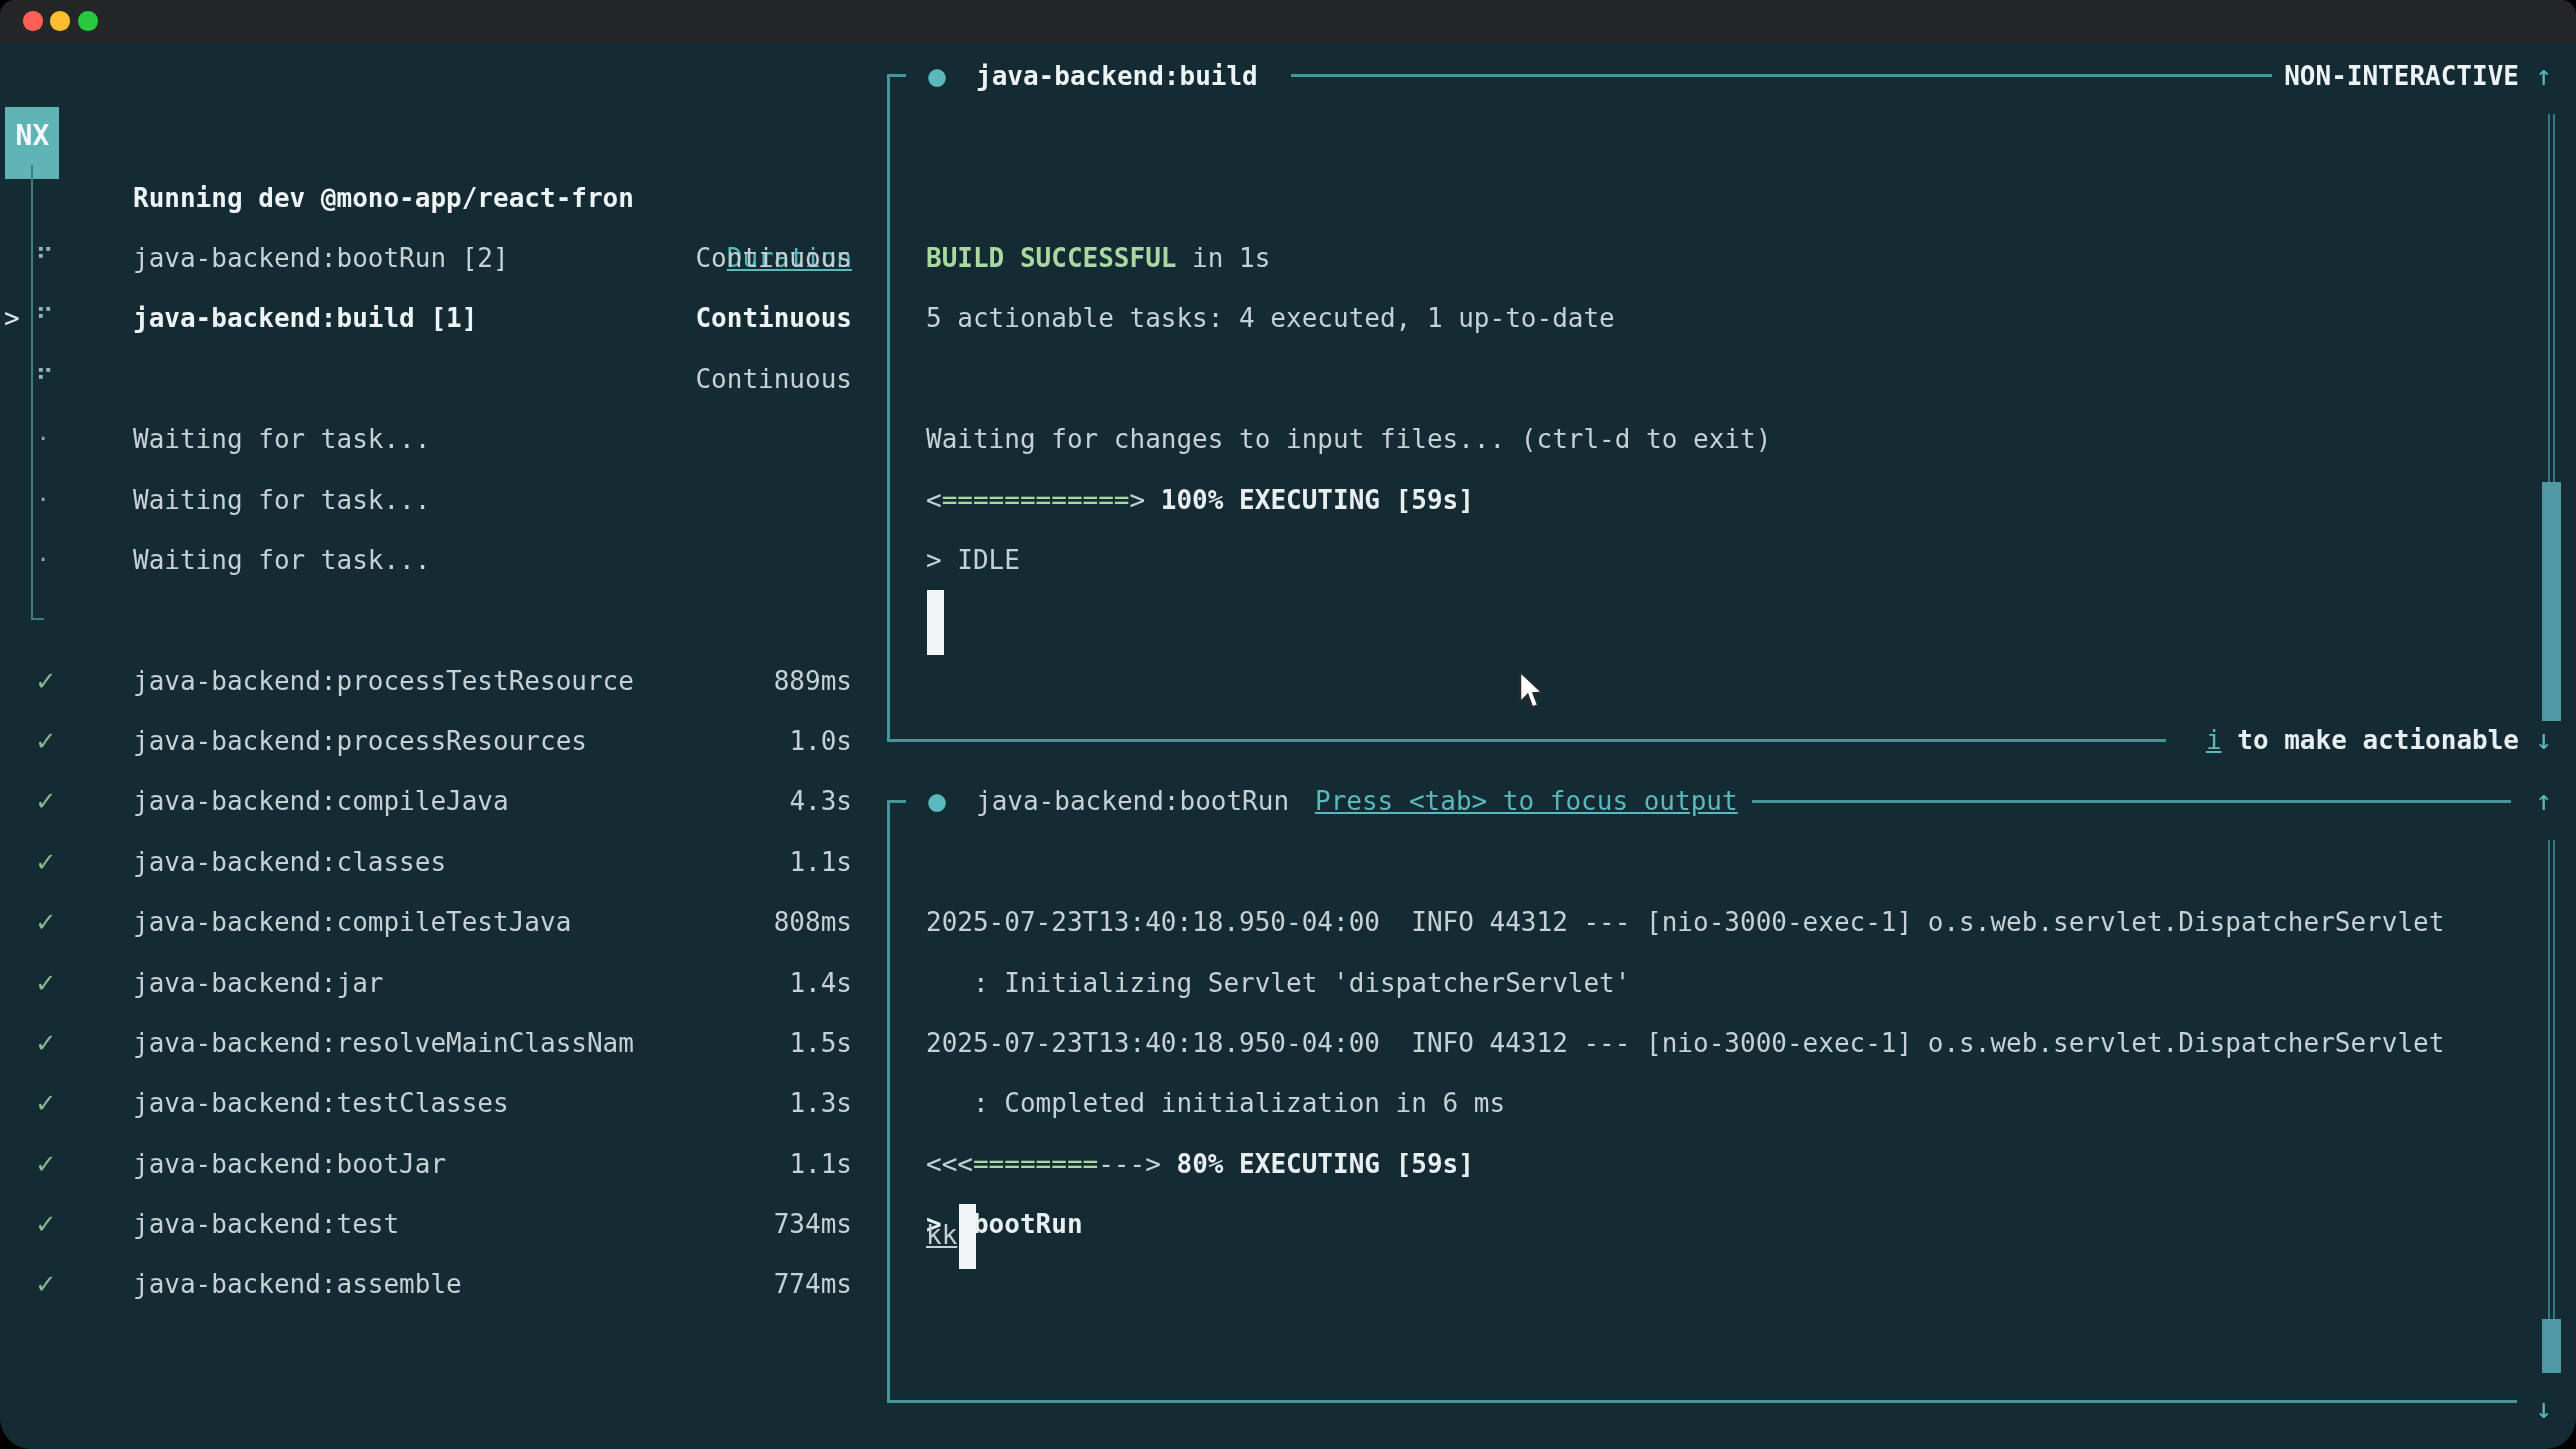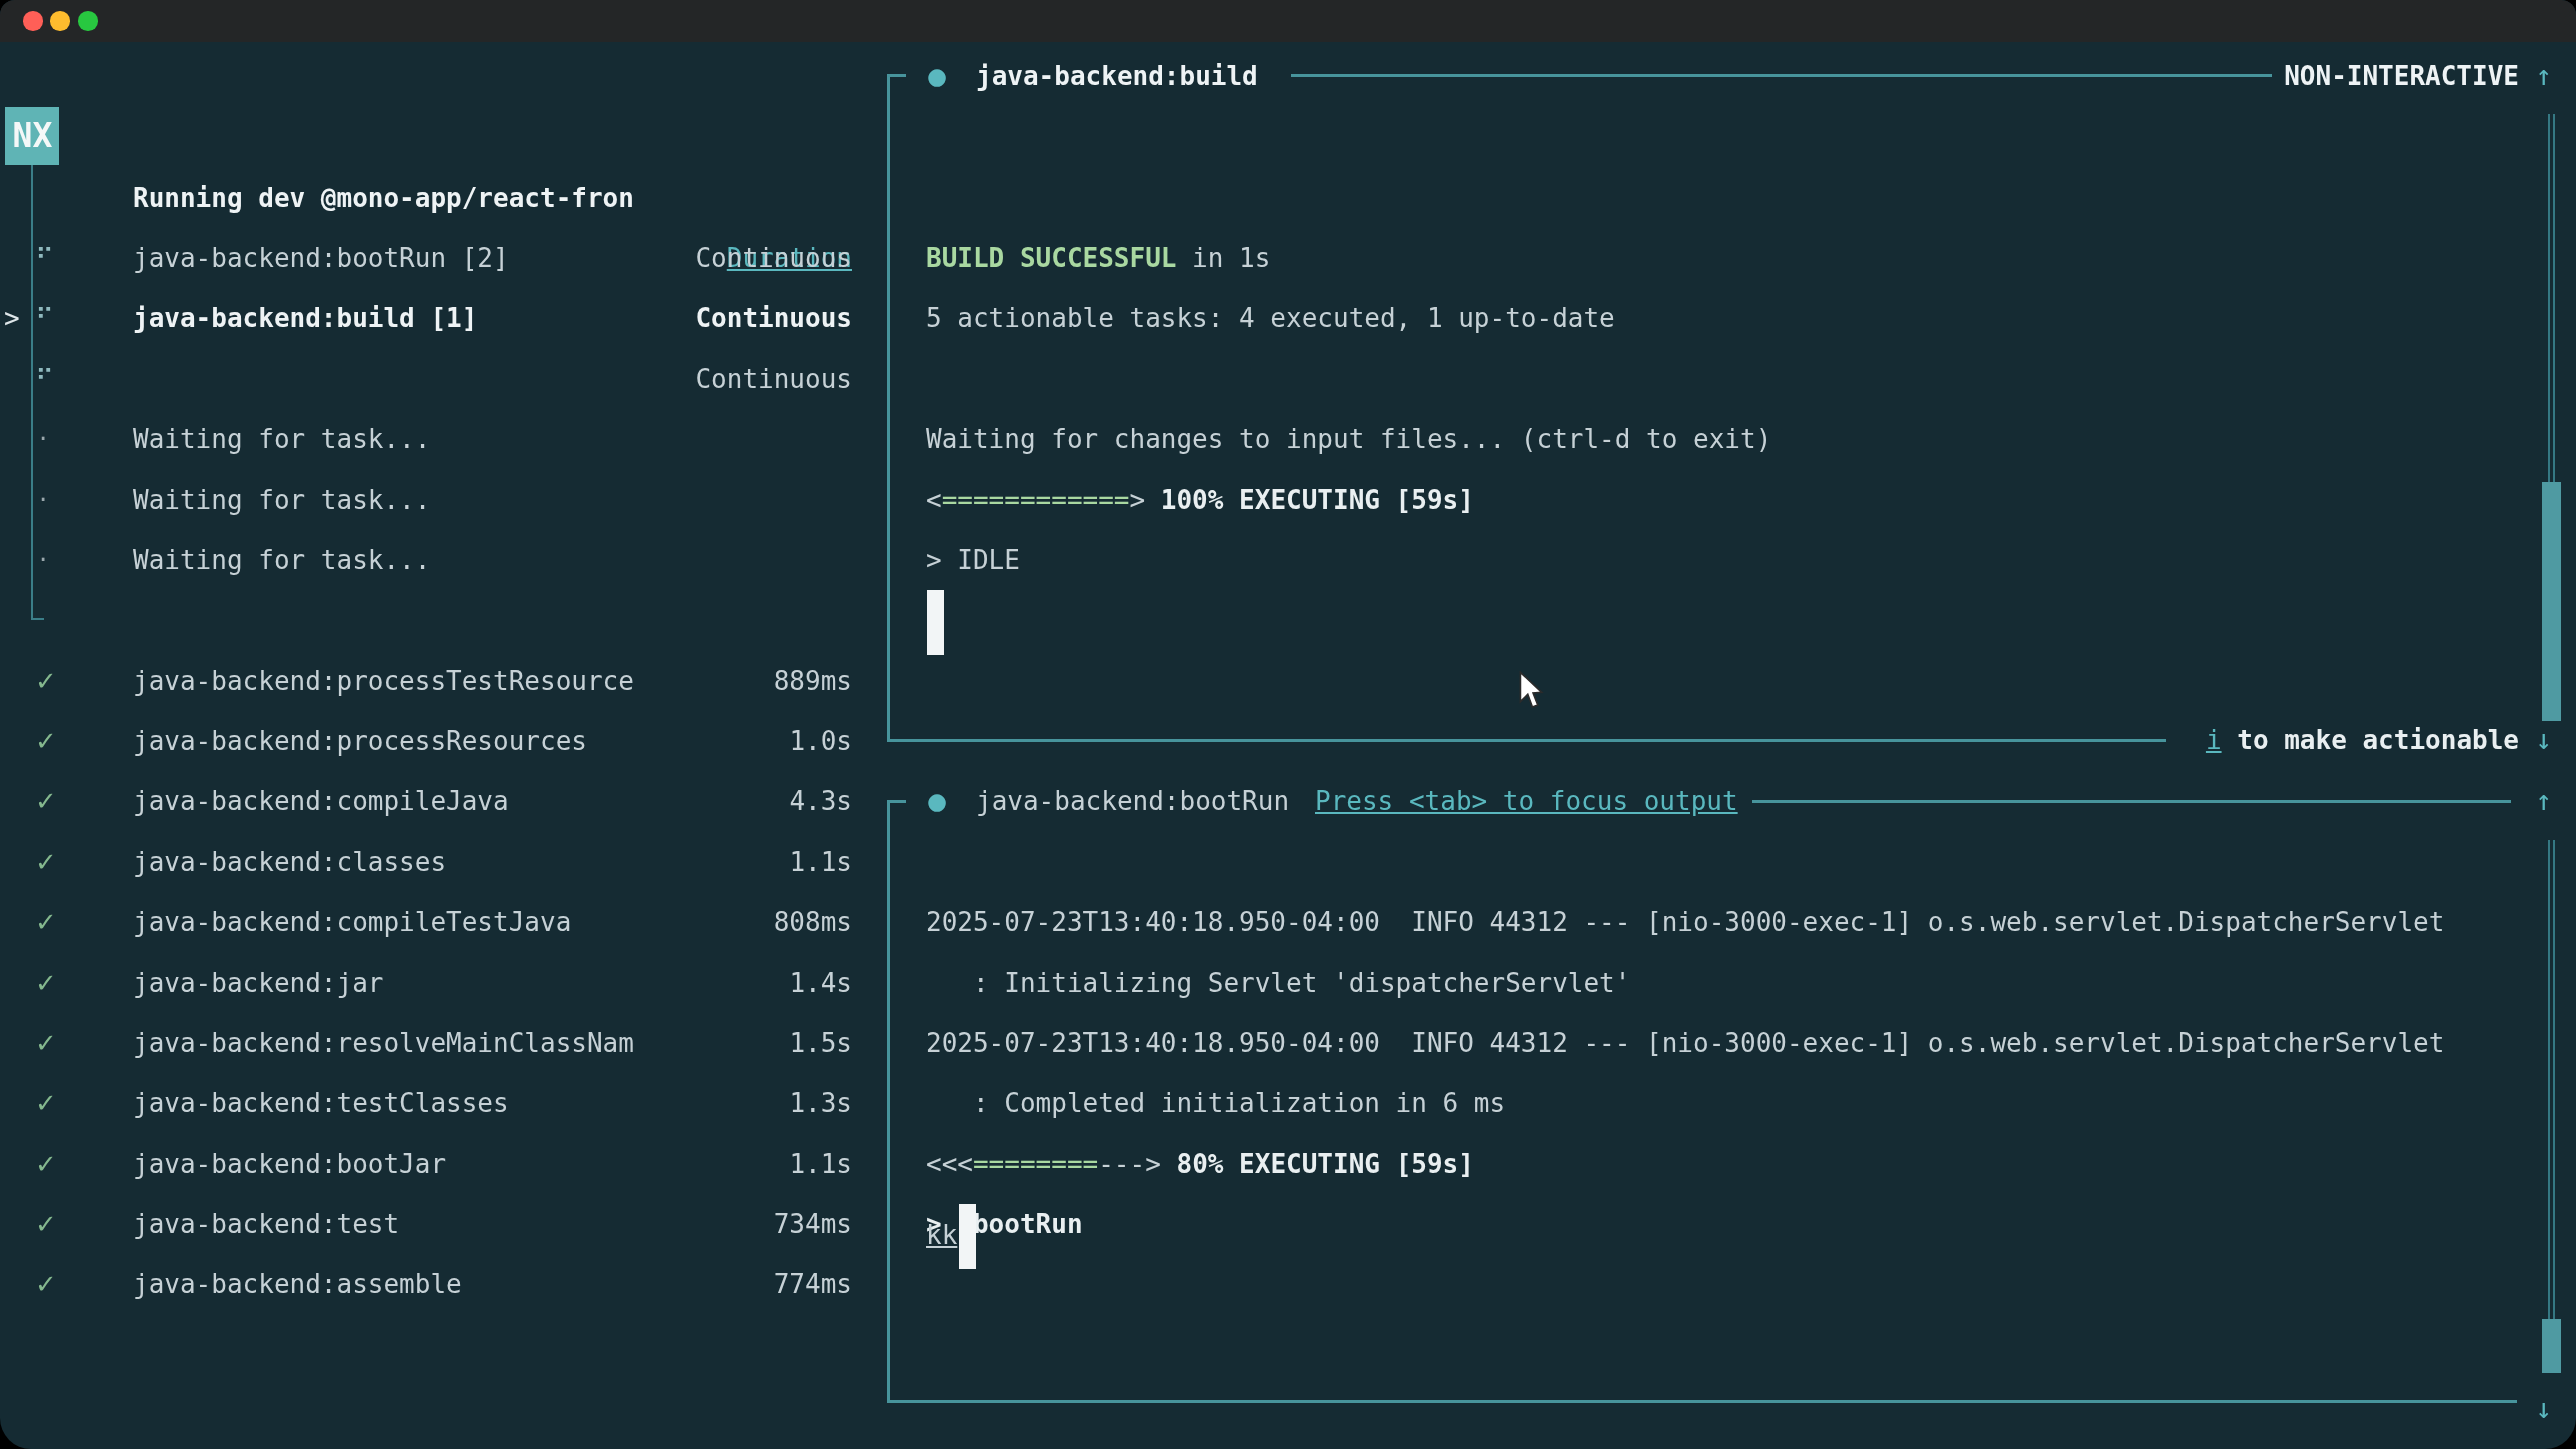--- a/index.html
+++ b/index.html
@@ -21,22 +21,22 @@
   .s-teal{color:#5ab8bf;text-decoration:underline;}
 
   .caret{position:absolute;left:4px;color:#dfe7ea;}
   .icon{position:absolute;left:35px;font-family:"DejaVu Sans",sans-serif;}
   .spin{color:#8fb9be;}
   .wdot{color:#9aa7ac;left:39px;}
   .chk{color:#84b88e;}
   .lbl{position:absolute;left:109px;margin-left:24px;}
   .dur{position:absolute;right:0;text-align:right;}
 
-  .nx{position:absolute;left:5.4px;top:107px;width:54px;height:58px;background:#5fb4b5;color:#f4f8f8;
-      font-weight:700;font-size:33px;text-align:center;line-height:58px;}
+  .nx{position:absolute;left:5.4px;top:107px;width:54px;height:72px;background:#5fb4b5;color:#f4f8f8;
+      font-weight:700;font-size:28px;text-align:center;line-height:58px;}
   .tree{position:absolute;left:31px;top:165px;width:10.7px;height:453px;
         border-left:2px solid #3b7e88;border-bottom:2px solid #3b7e88;}
 
   .bline{position:absolute;background:#47949c;}
   .pdot{position:absolute;left:927px;color:#5ab8bf;font-size:23px;font-family:"DejaVu Sans",sans-serif;}
   .ptitle{position:absolute;left:976px;}
   .arrowbox{position:absolute;left:2524px;width:40px;text-align:center;color:#5ab8bf;font-size:28px;}
   .track{position:absolute;left:2548px;width:6.7px;border-left:2px solid #357883;border-right:2px solid #357883;box-sizing:border-box;}
   .thumb{position:absolute;left:2542px;width:19px;background:#4f9aa2;}
   .blockcur{display:inline-block;width:17px;height:65px;background:#f2f5f6;vertical-align:middle;margin-left:1.3px;}

